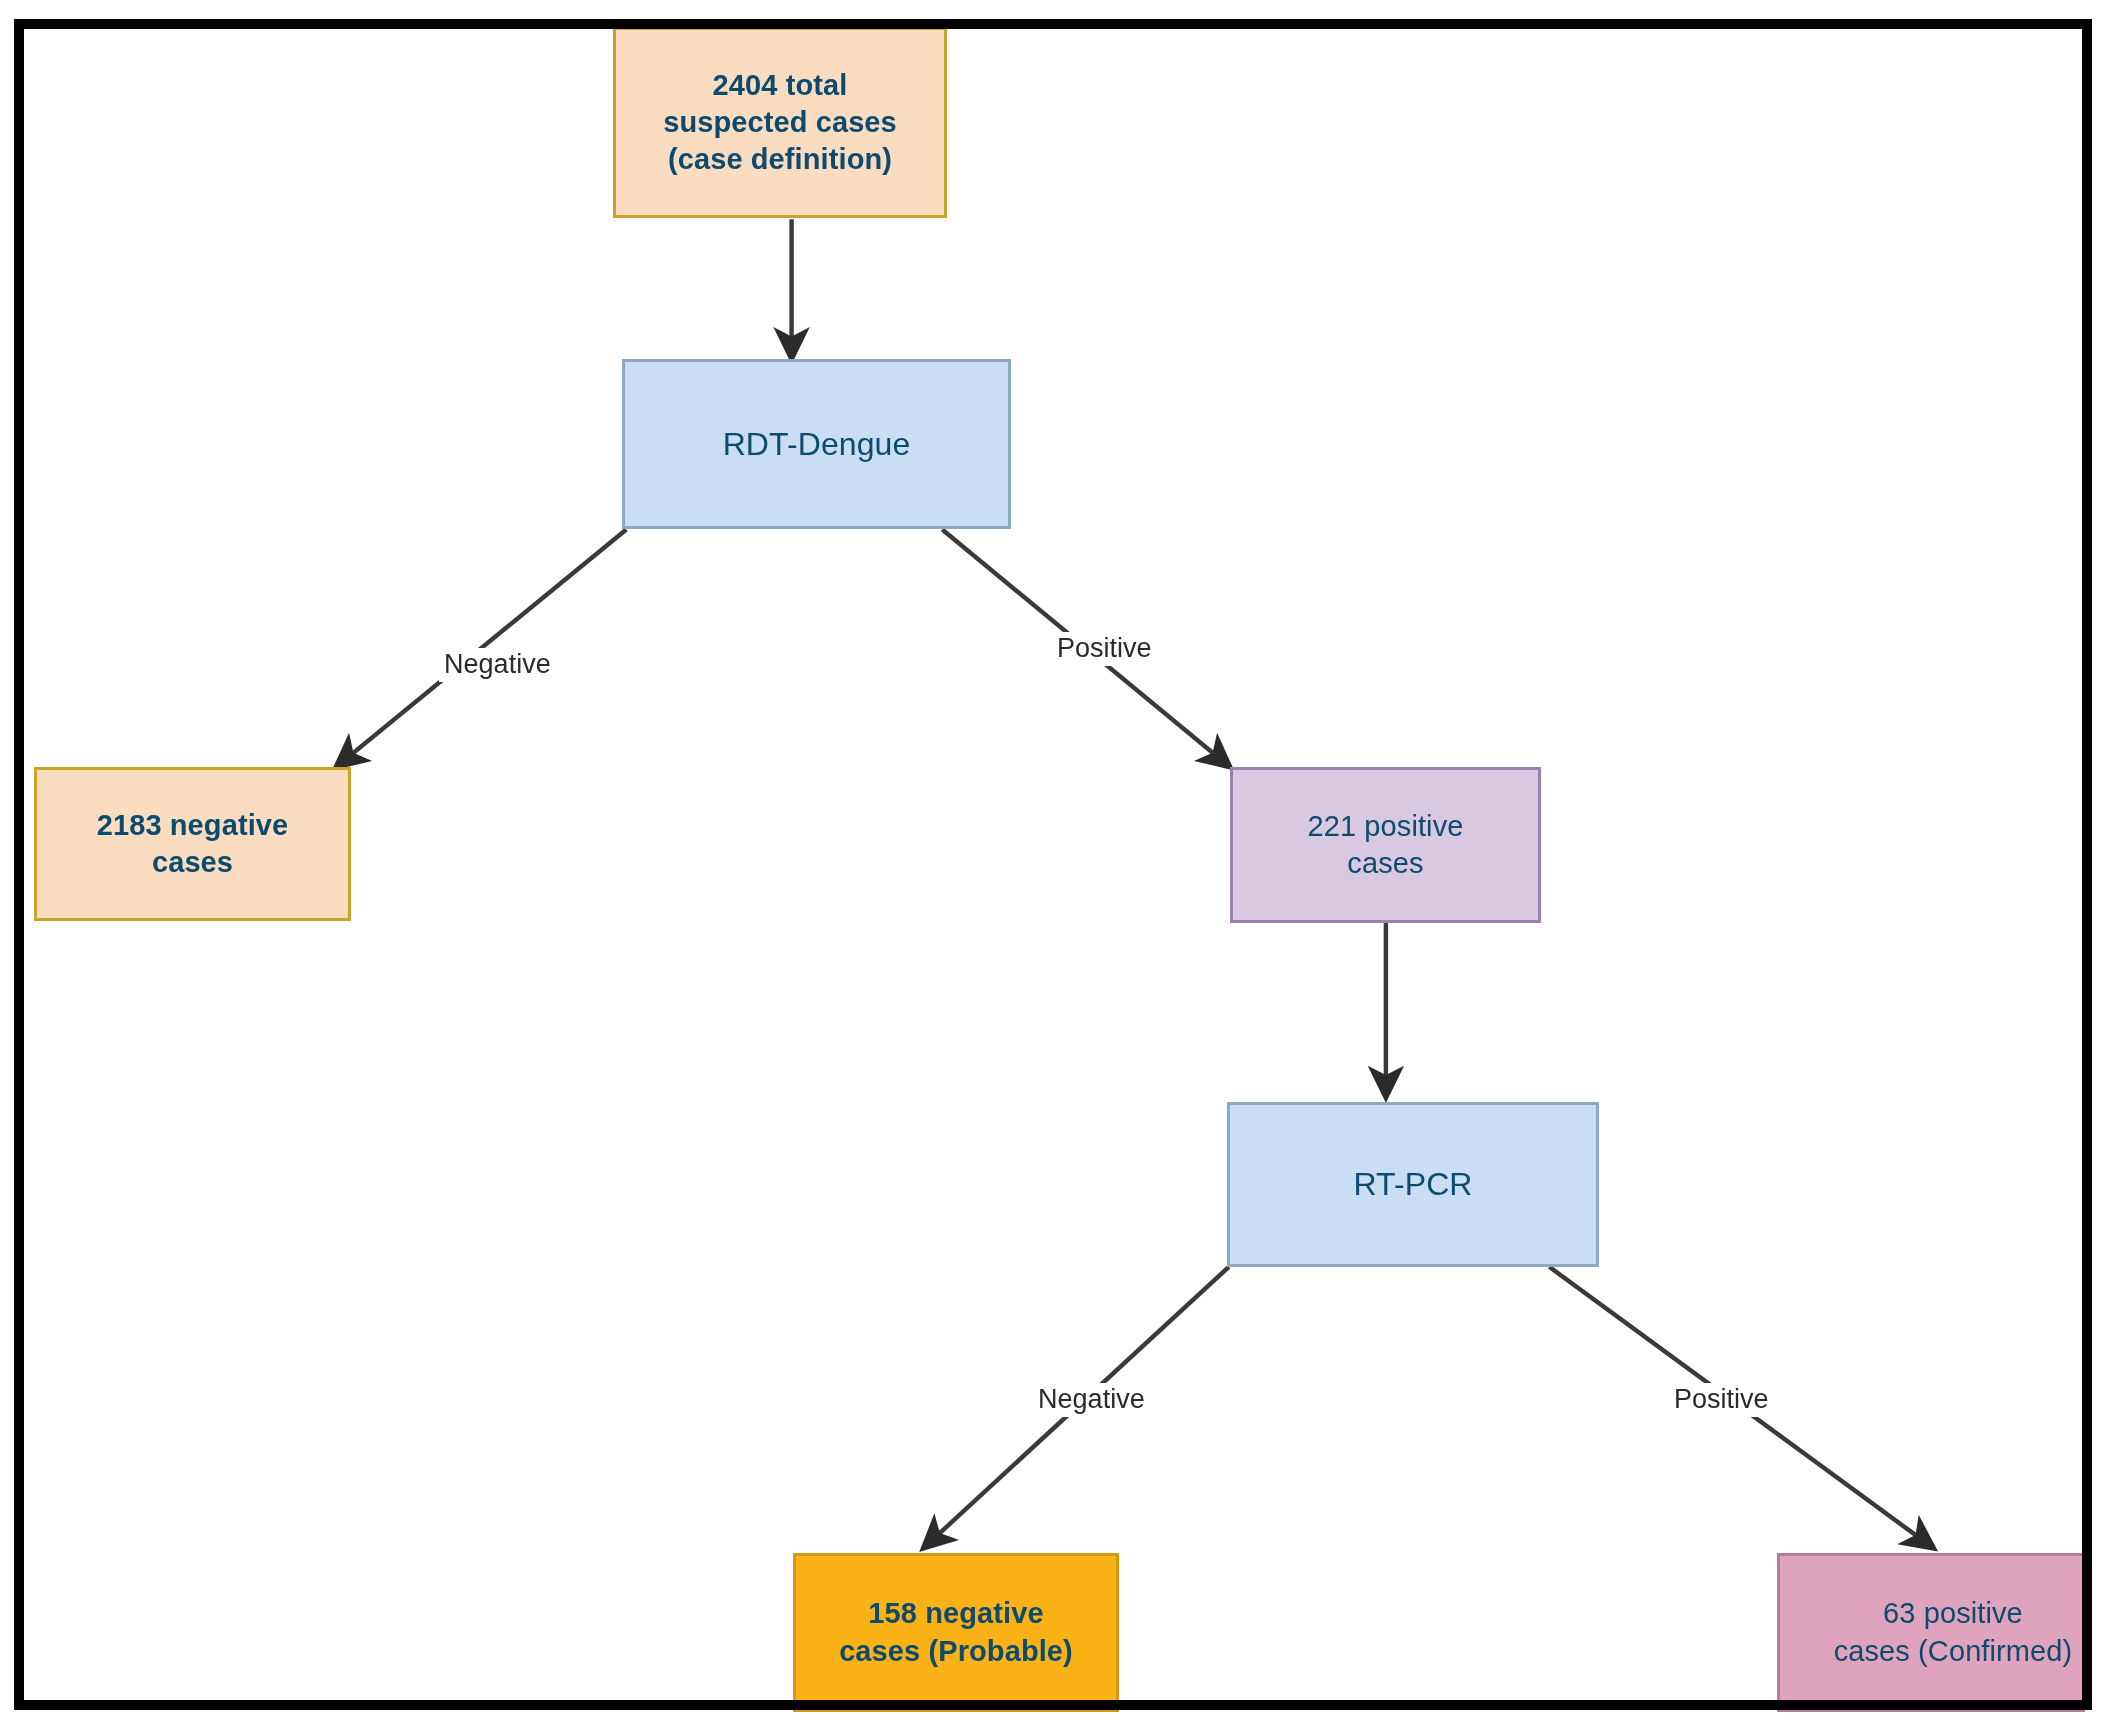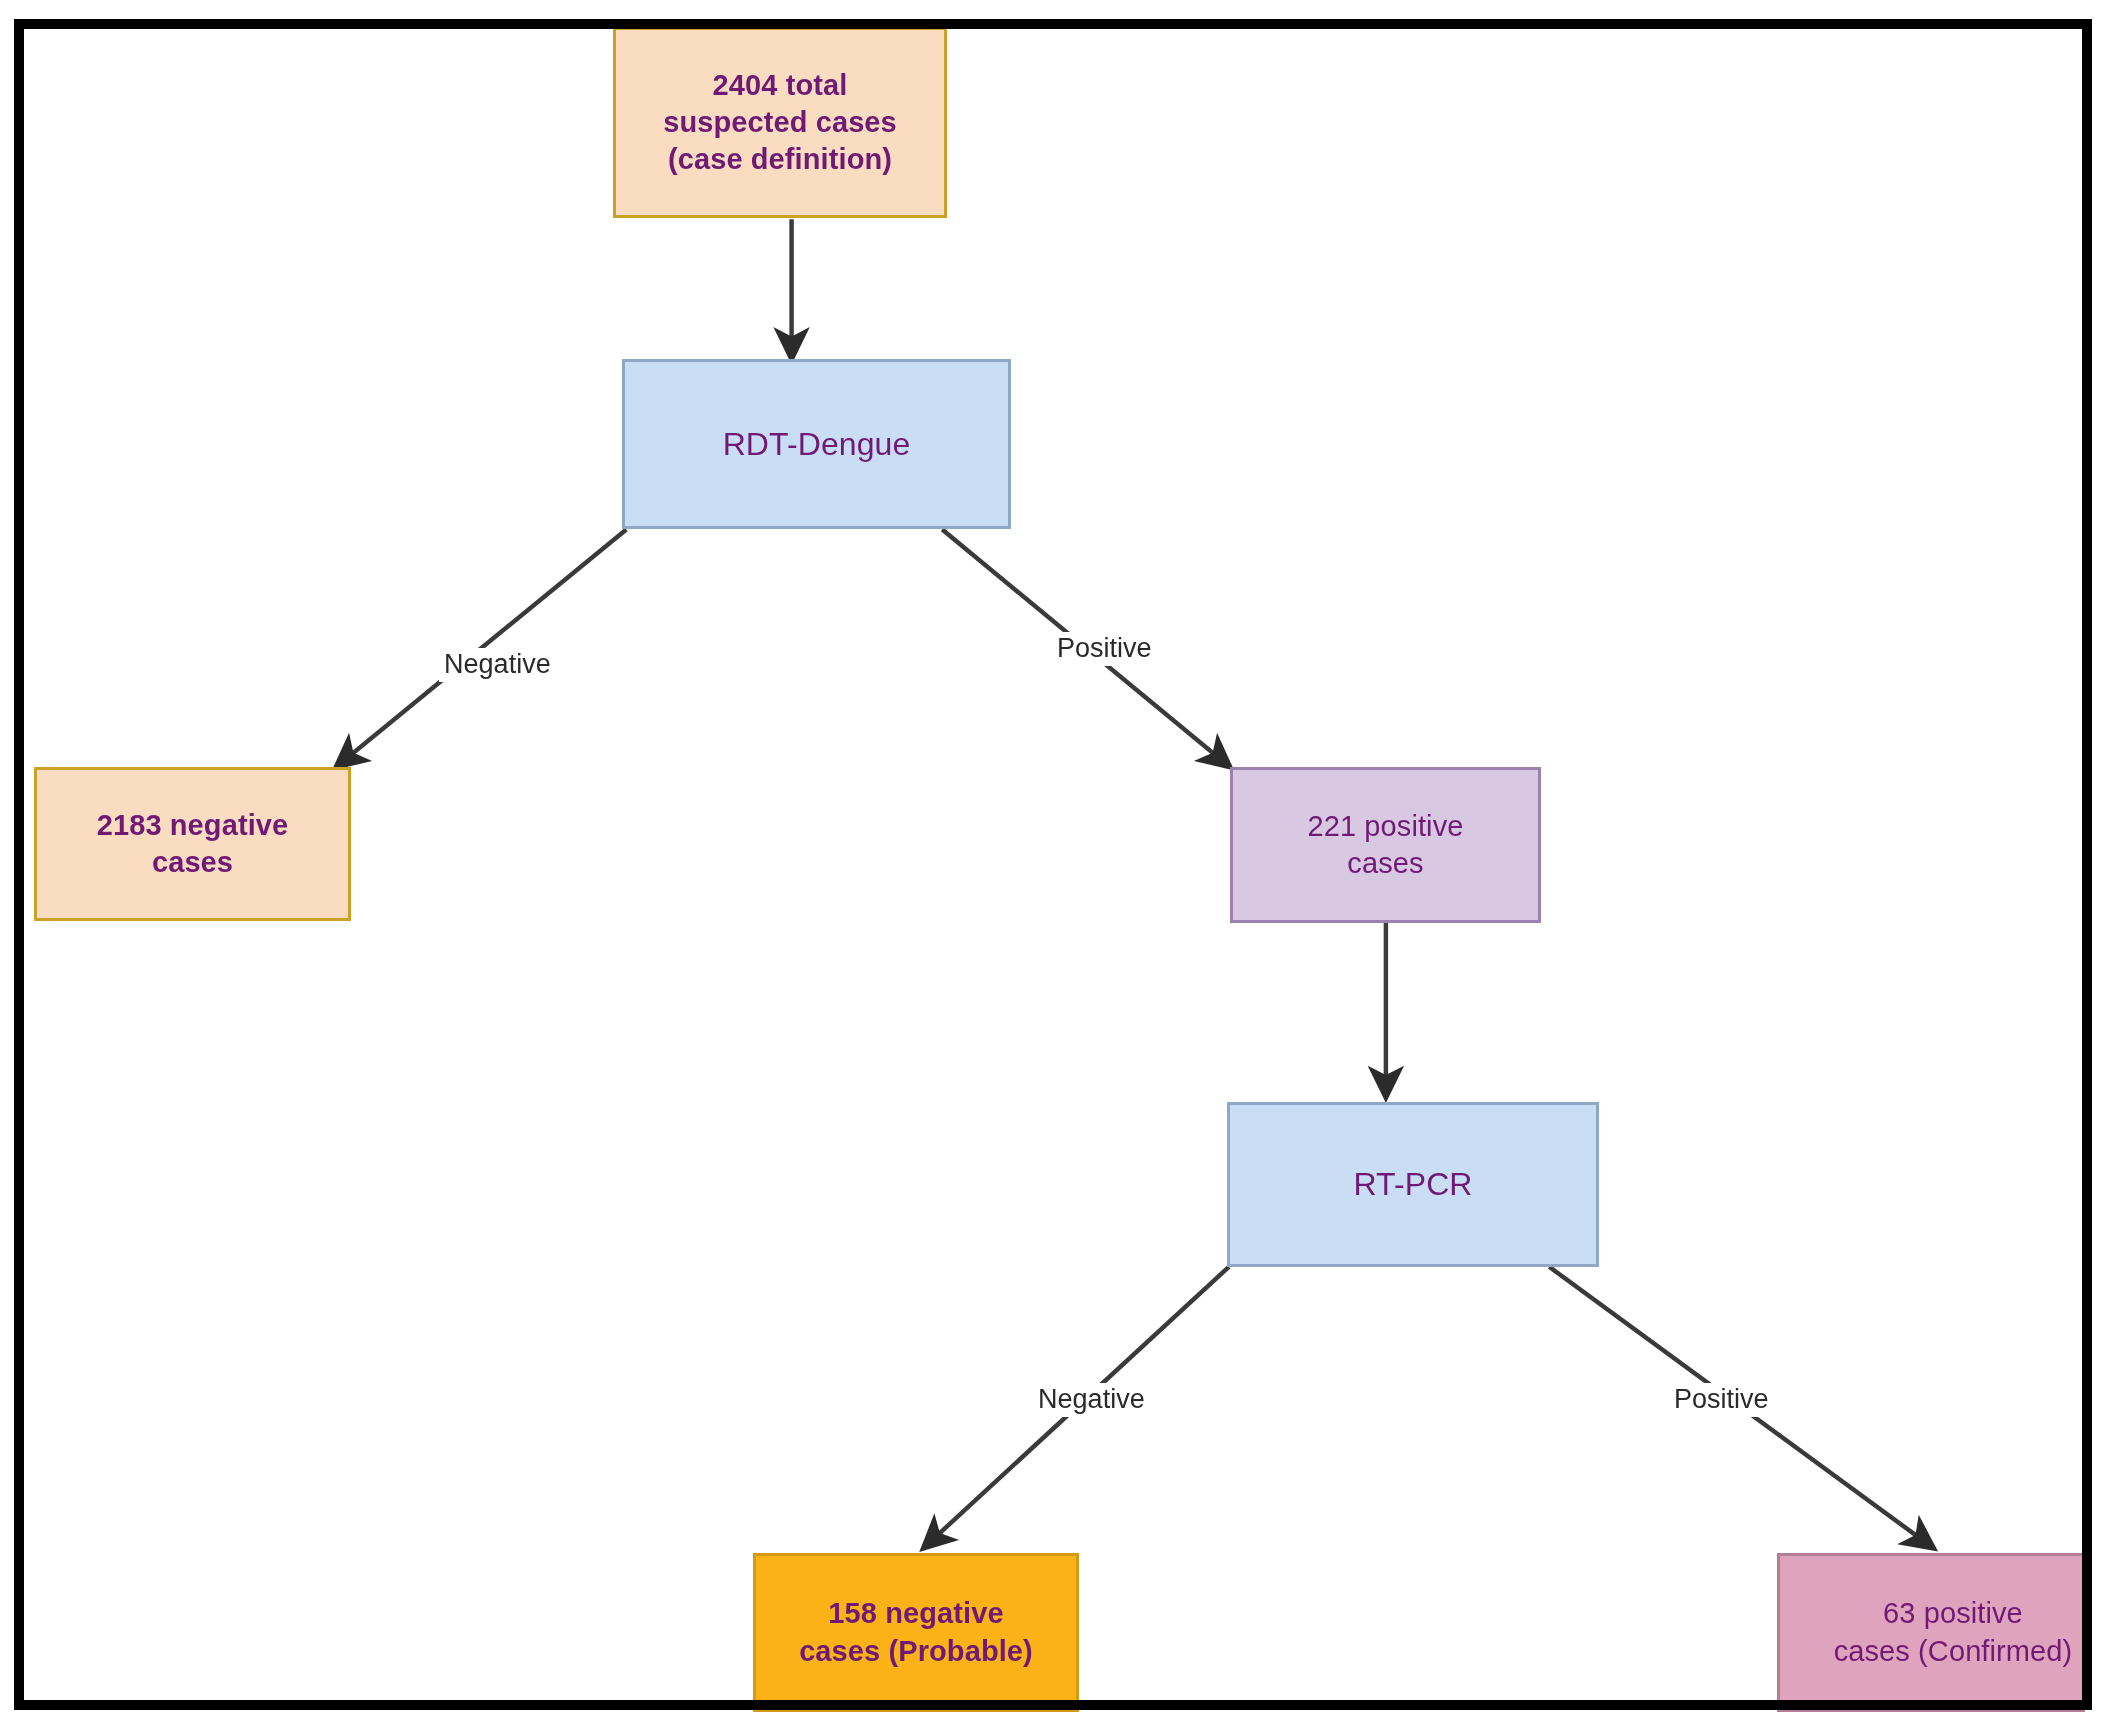--- a/index.html
+++ b/index.html
@@ -34,21 +34,21 @@
     width: 2119px;
     height: 1734px;
   }
   .node {
     position: absolute;
     box-sizing: border-box;
     display: flex;
     align-items: center;
     justify-content: center;
     text-align: center;
-    color: #701a75;
+    color: #0c4a6e;
     font-weight: bold;
     line-height: 1.28;
     letter-spacing: 0.1px;
   }
   .node .label {
     padding: 0 6.4px;
     white-space: pre-line;
   }
   
   .skin-peach {
@@ -65,20 +65,21 @@
   .skin-lavender {
     background: #d8c8e2;
     border: 3.2px solid #9b82ae;
     font-size: 29px;
     font-weight: normal;
   }
   .skin-orange {
     background: #fbb216;
     border: 3.2px solid #d49a15;
     font-size: 29px;
+    margin-left: 40px;
   }
   .skin-pink {
     background: #e0a3be;
     border: 3.2px solid #b37f96;
     font-size: 29px;
     font-weight: normal;
     padding-left: 44px;
   }
   .edge-label {
     position: absolute;

